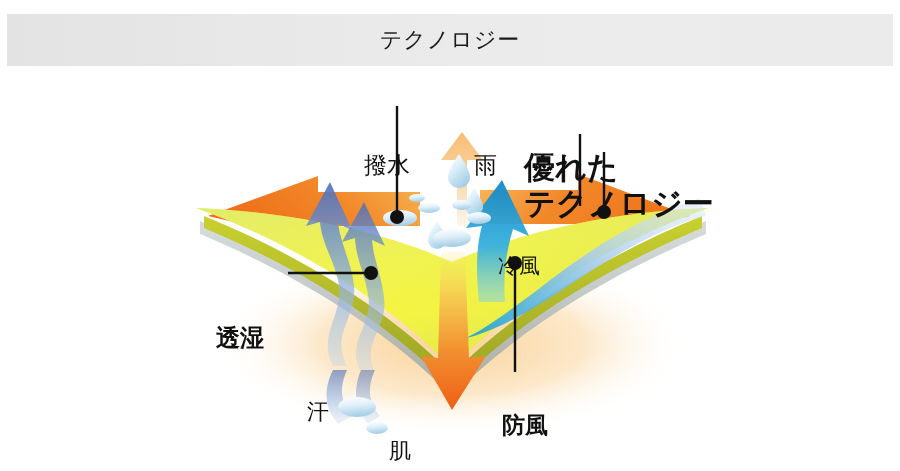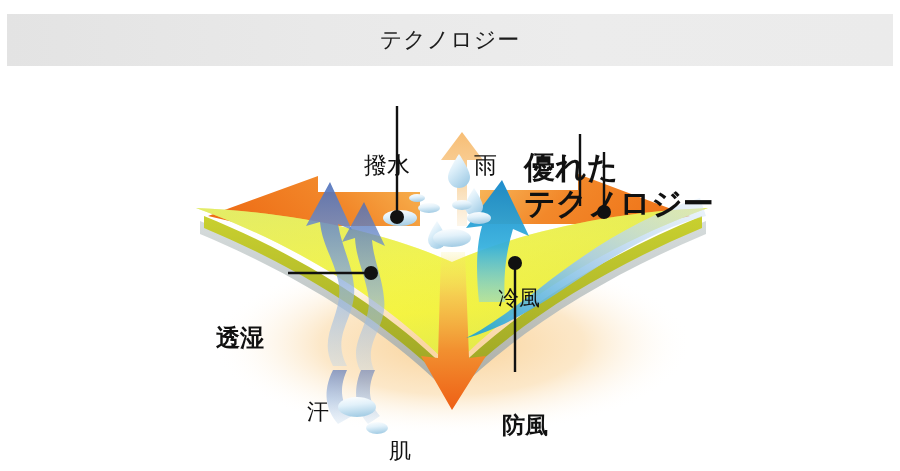--- a/index.html
+++ b/index.html
@@ -61,21 +61,21 @@
   .lbl {
     position: absolute;
     color: #111111;
     font-family: "DejaVu Sans", "Liberation Sans", sans-serif;
     white-space: nowrap;
     line-height: 1.15;
   }
   .lbl-hassui   { left: 364px; top: 86px;  font-size: 23px; }
   .lbl-ame      { left: 474px; top: 86px;  font-size: 23px; }
   .lbl-stretch  { left: 524px; top: 84px;  font-size: 31px; font-weight: 700; }
-  .lbl-reifu    { left: 498px; top: 220px; font-size: 21px; }
+  .lbl-reifu    { left: 498px; top: 188px; font-size: 21px; }
   .lbl-toshitsu { left: 216px; top: 259px; font-size: 24px; font-weight: 700; }
   .lbl-ase      { left: 307px; top: 333px; font-size: 22px; }
   .lbl-hada     { left: 389px; top: 372px; font-size: 22px; }
   .lbl-bofu     { left: 502px; top: 346px; font-size: 23px; font-weight: 700; }
 </style>
 </head>
 <body>
 
 <div id="page">
 

